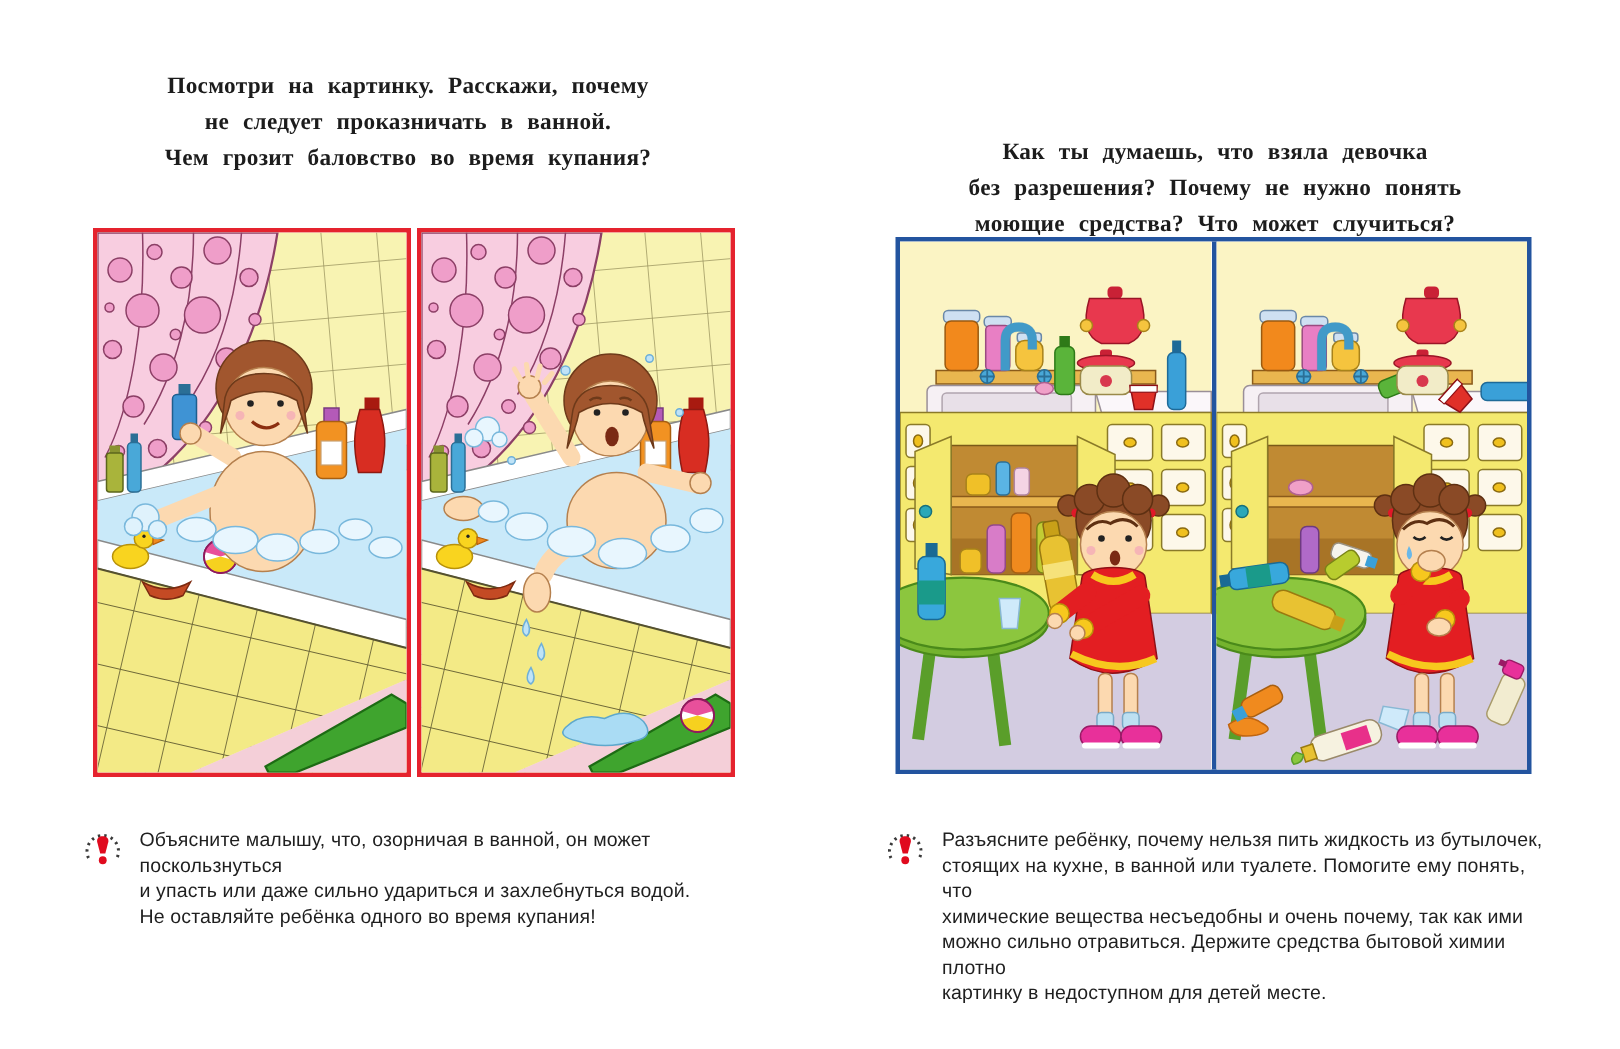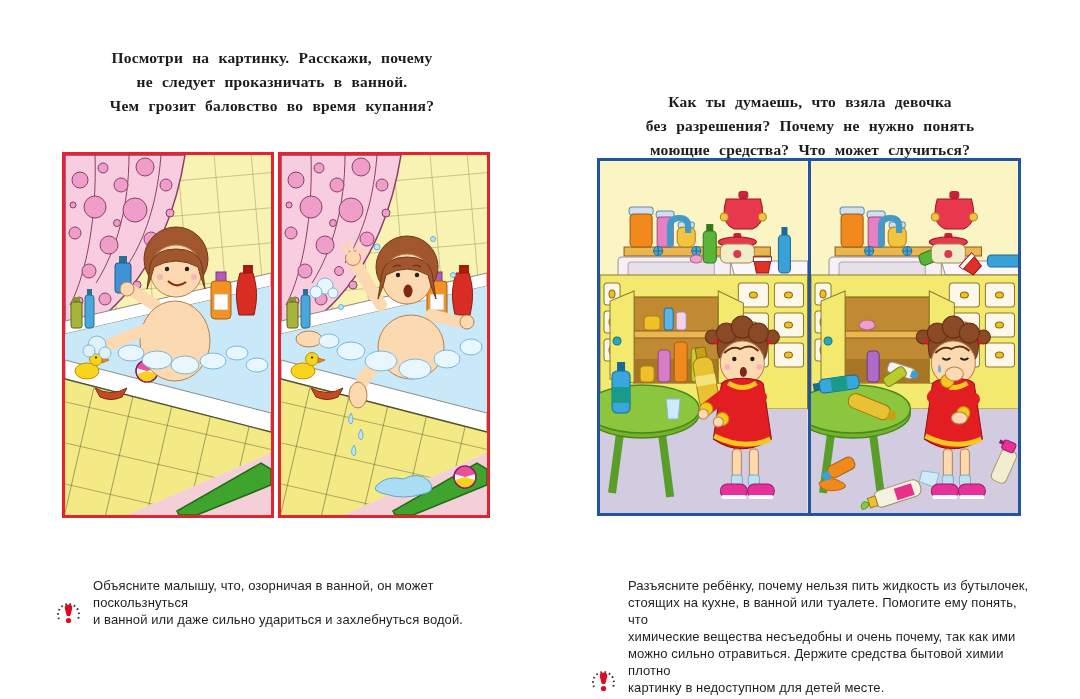--- a/index.html
+++ b/index.html
@@ -16,21 +16,21 @@
   }
   #q-left{left:62px;}
   #q-right{left:600px;margin-top:44px;}
   .illus{position:absolute;display:flex;background:#fff;}
   #illus-left{left:62px;top:152px;width:428px;height:366px;gap:4px;}
   #illus-left .panel{flex:1;border:3px solid #e5232e;box-sizing:border-box;background:#fff;}
   #illus-right{left:597px;top:158px;width:424px;height:358px;border:3px solid #23549f;box-sizing:border-box;}
   #illus-right .panel{flex:1;box-sizing:border-box;}
   #illus-right .panel + .panel{border-left:3px solid #23549f;}
   .panel svg{display:block;width:100%;height:100%;}
-  .note{position:absolute;top:577px;display:flex;align-items:flex-end;gap:11px;}
+  .note{position:absolute;top:551px;display:flex;align-items:flex-start;gap:11px;}
   #note-left{left:55px;width:436px;}
   #note-right{left:590px;width:450px;}
   .note .badge{flex:0 0 27px;margin-top:1px;}
   .note .txt{font-size:13px;line-height:17px;color:#1f1f1f;letter-spacing:0.1px;}
   .hiddefs{position:absolute;width:0;height:0;}
 </style>
 </head>
 <body>
 
 <svg class="hiddefs" aria-hidden="true">
@@ -286,21 +286,22 @@
   </div>
 
   <div class="note" id="note-left">
     <svg class="badge" width="27" height="29" viewBox="0 0 27 29">
       <path d="M4 20 A10.5 10.5 0 1 1 23 20" fill="none" stroke="#3a3a3a" stroke-width="2" stroke-dasharray="1.6 2.8"></path>
       <path d="M13.5 5.5 C10.6 5.5 9.4 7.2 9.8 9.4 L11.8 17 h3.4 L17.2 9.4 C17.6 7.2 16.4 5.5 13.5 5.5 Z" fill="#e00a1e"></path>
       <circle cx="13.5" cy="21.5" r="2.6" fill="#e00a1e"></circle>
     </svg>
     <div class="txt">
       <div>Объясните малышу, что, озорничая в ванной, он может поскользнуться</div>
-      <div>и ванной или даже сильно удариться и захлебнуться водой.</div>
+      <div>и упасть или даже сильно удариться и захлебнуться водой.</div>
+      <div>Не оставляйте ребёнка одного во время купания!</div>
     </div>
   </div>
 </section>
 
 <section>
   <div class="question" id="q-right">
     <div>Как ты думаешь, что взяла девочка</div>
     <div>без разрешения? Почему не нужно понять</div>
     <div>моющие средства? Что может случиться?</div>
   </div>

